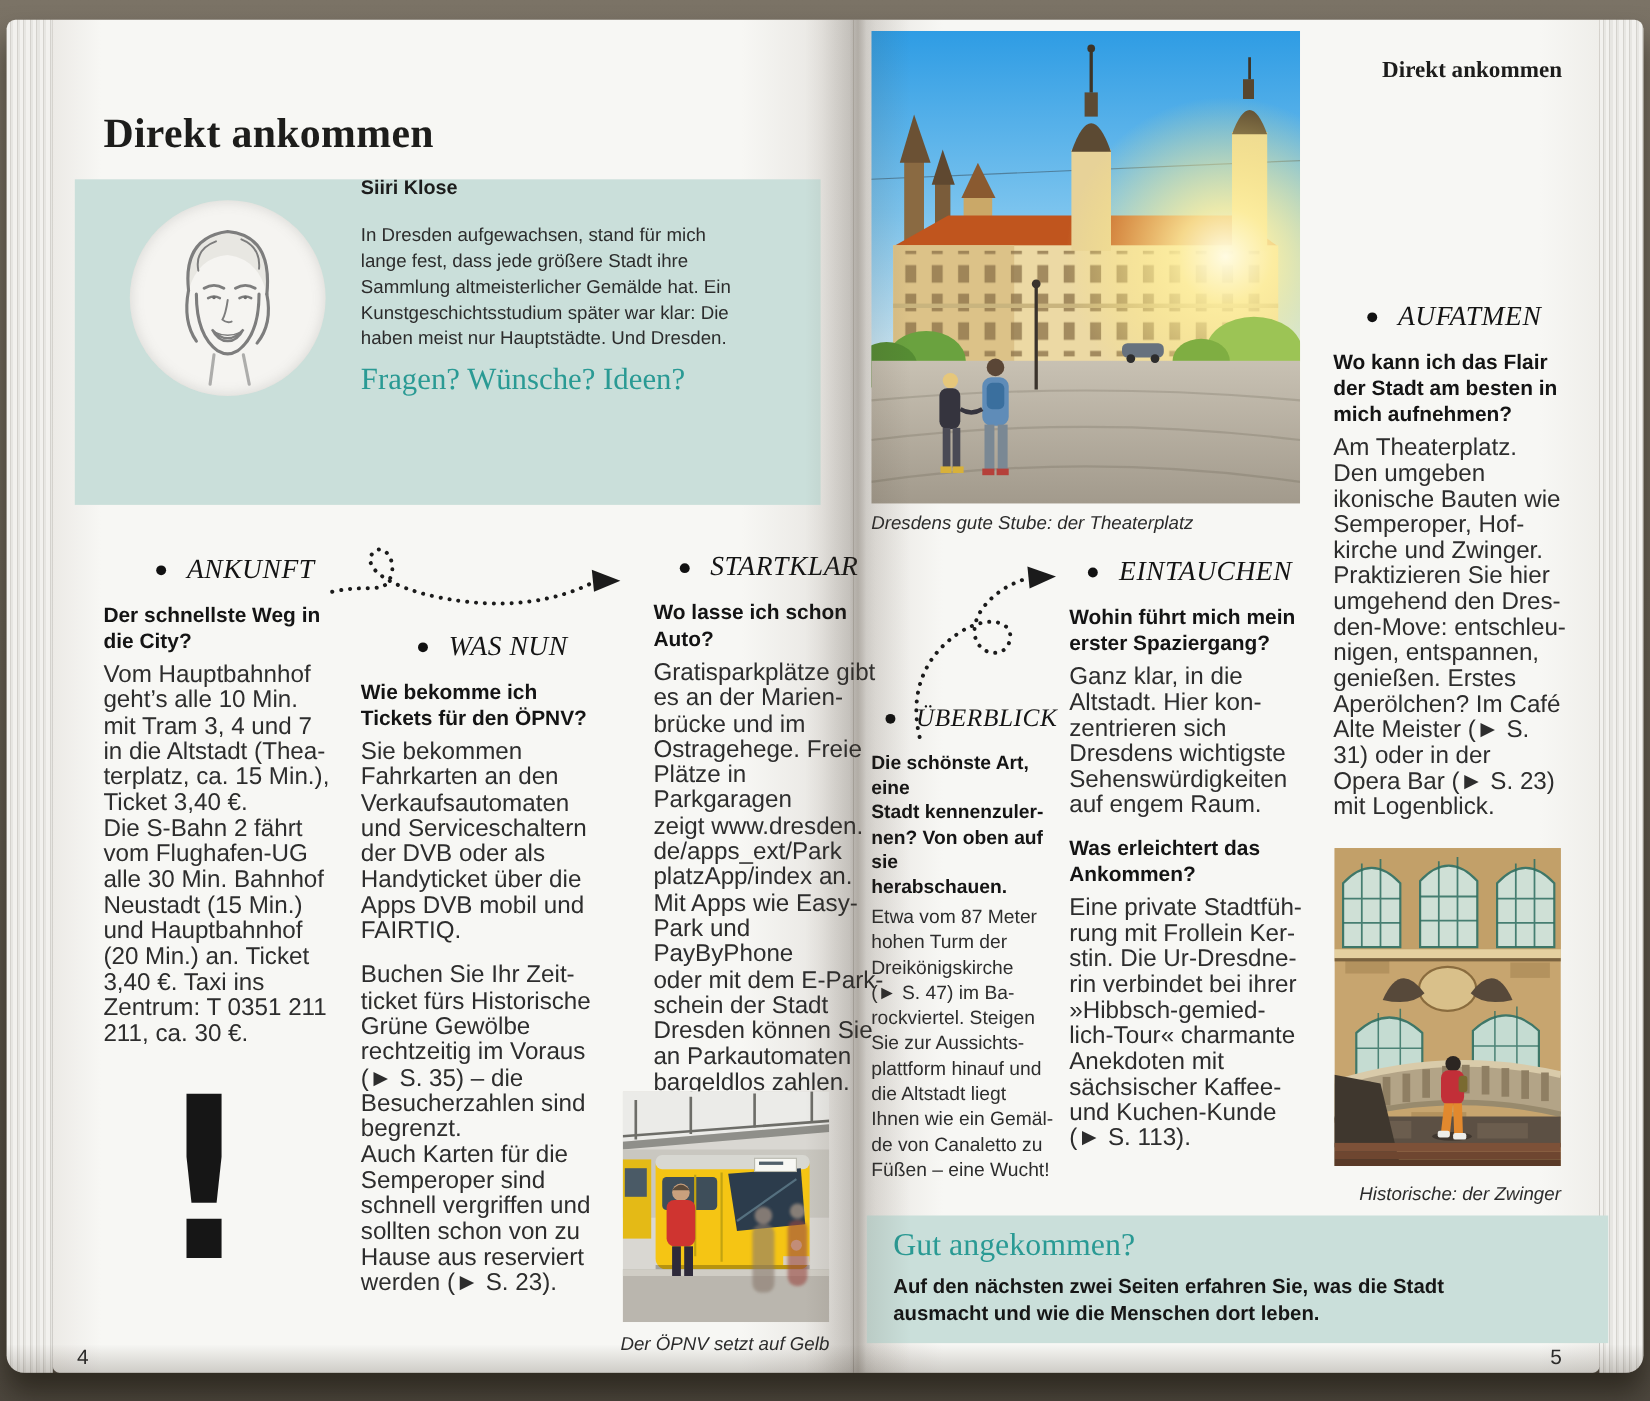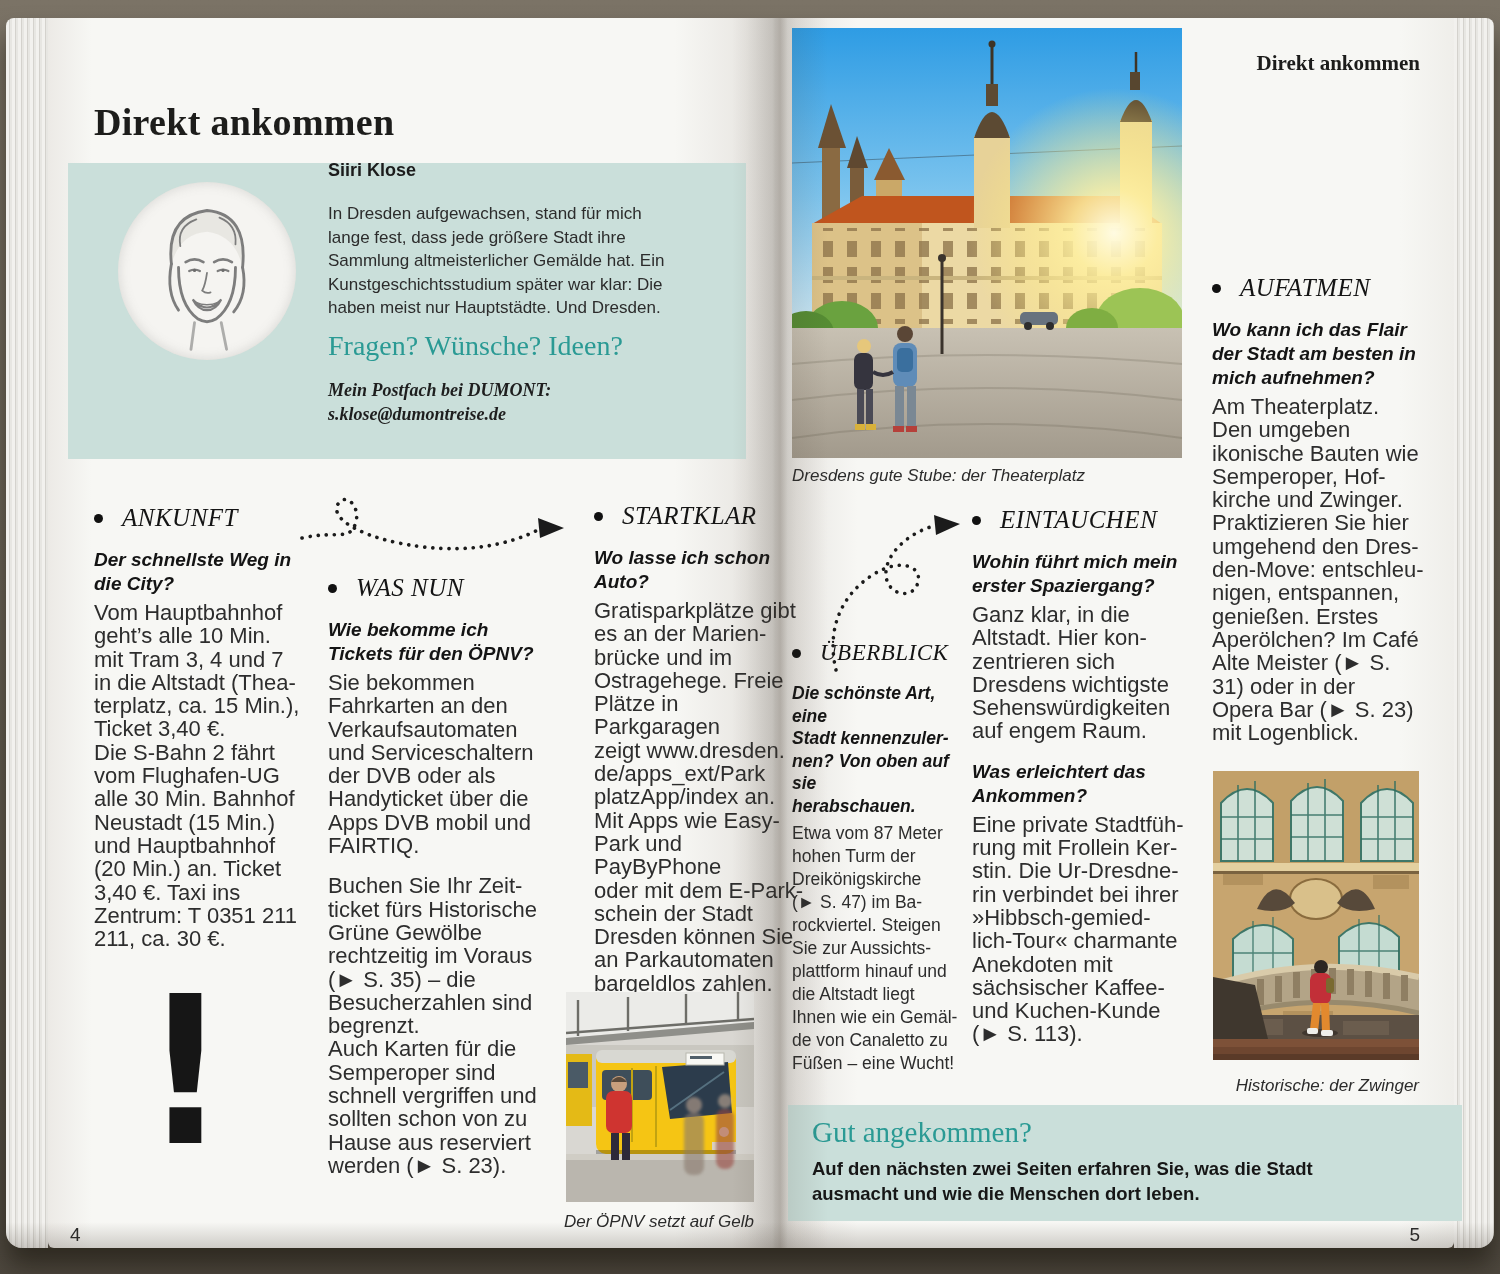--- a/index.html
+++ b/index.html
@@ -40,24 +40,24 @@
   
   .lp-title{left:88px;top:82px;font-size:38px;font-weight:600;color:#1d1d1b;letter-spacing:.3px;}
   .author-box{left:62px;top:145px;width:678px;height:296px;background:var(--mint);z-index:2;}
   .portrait{left:112px;top:164px;width:178px;height:178px;border-radius:50%;background:#f5f4f1;overflow:hidden;z-index:3;
     box-shadow:inset 0 0 12px rgba(120,120,115,.25);}
   .ab-name{left:322px;top:142px;font-size:18px;font-weight:700;color:#1c1c1c;z-index:3;}
   .ab-bio{left:322px;top:184px;width:420px;font-size:17px;line-height:23.5px;color:#2c2c2c;z-index:3;}
   .ab-cta{left:322px;top:312px;font-size:28px;color:var(--teal);z-index:3;font-weight:500;}
   .ab-contact{left:322px;top:360px;font-size:18px;line-height:24px;font-style:italic;font-weight:700;color:#1e1e1e;z-index:3;}
 
-  .sec-head{display:flex;align-items:center;gap:19px;margin-bottom:16px;}
+  .sec-head{display:flex;align-items:center;gap:19px;margin-bottom:16px;justify-content:center;}
   .sec-dot{width:9px;height:9px;border-radius:50%;background:#111;flex:0 0 auto;}
   .sec-label{font-family:"Liberation Serif","DejaVu Serif",serif;font-style:italic;font-size:25px;color:#141414;letter-spacing:.5px;}
-  .q{font-size:19px;line-height:24px;font-weight:700;color:#141414;margin-bottom:5px;font-style:italic;}
+  .q{font-size:19px;line-height:24px;font-weight:700;color:#141414;margin-bottom:5px;}
   .a{font-size:22px;line-height:23.3px;color:#2d2d2d;margin-bottom:17px;}
   .col{z-index:3;}
   .col-ankunft{left:88px;top:486px;width:240px;}
   .col-wasnun{left:322px;top:556px;width:240px;}
   .col-startklar{left:588px;top:484px;width:210px;}
   .col-eintauchen{left:966px;top:488px;width:220px;}
   .col-ueberblick{left:786px;top:622px;width:182px;}
   .col-ueberblick .q{font-size:17.5px;line-height:22.5px;}
   .col-ueberblick .a{font-size:17.5px;line-height:23px;}
   .col-ueberblick .sec-label{font-size:23px;}
@@ -123,22 +123,20 @@
         </g>
       </svg>
     </div>
     <div class="abs ab-name">Siiri Klose</div>
     <div class="abs ab-bio pre">In Dresden aufgewachsen, stand für mich
 lange fest, dass jede größere Stadt ihre
 Sammlung altmeisterlicher Gemälde hat. Ein
 Kunstgeschichtsstudium später war klar: Die
 haben meist nur Hauptstädte. Und Dresden.</div>
     <div class="abs serif ab-cta">Fragen? Wünsche? Ideen?</div>
-    <div class="abs serif ab-contact pre">Mein Postfach bei DUMONT:
-s.klose@dumontreise.de</div>
 
     <div class="abs arrow arrow-1">
       <svg viewBox="0 0 270 100">
         <path d="M4,62 C40,54 52,66 58,46 C62,30 48,16 40,28 C32,42 60,58 96,66 C160,80 208,70 240,54" fill="none" stroke="#1b1b1b" stroke-width="3.6" stroke-linecap="round" stroke-dasharray="0.1 8"></path>
         <polygon points="240,42 266,52 242,62" fill="#1b1b1b"></polygon>
       </svg>
     </div>
 
     <div class="abs col col-ankunft">
       <div class="sec-head">

